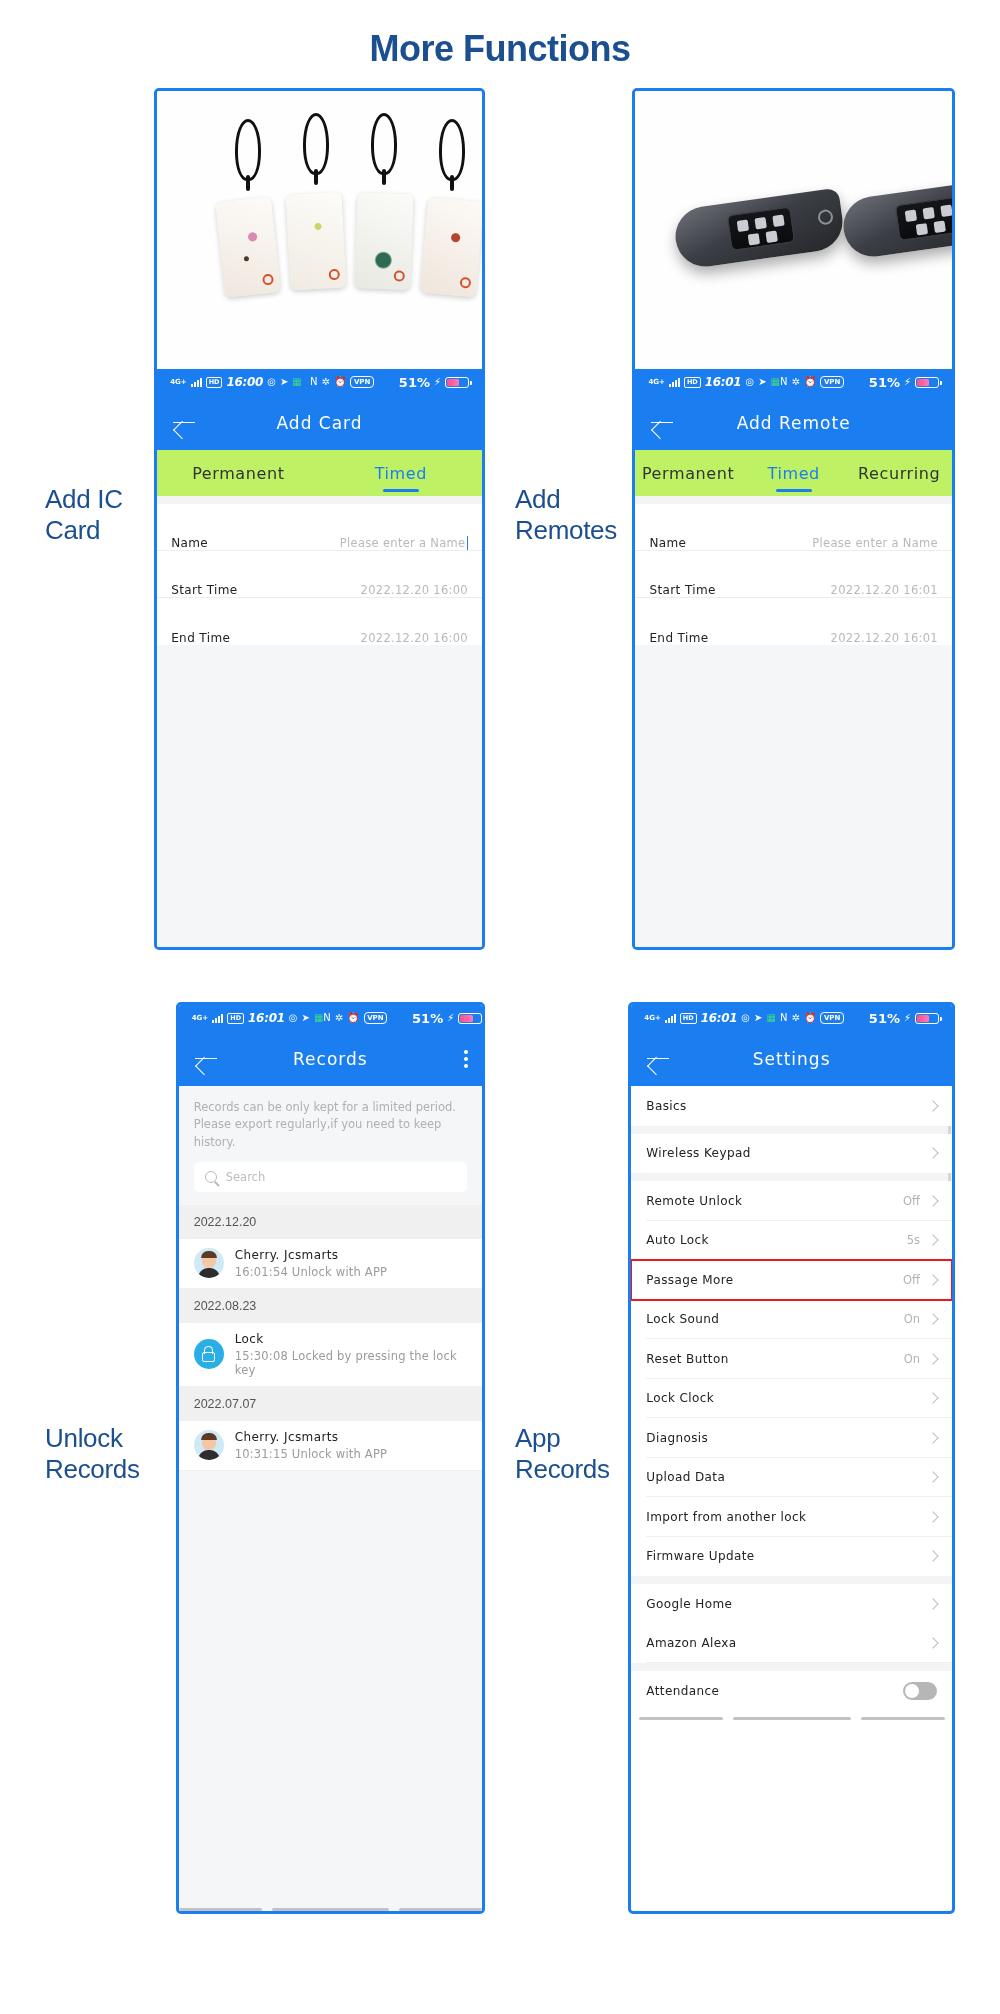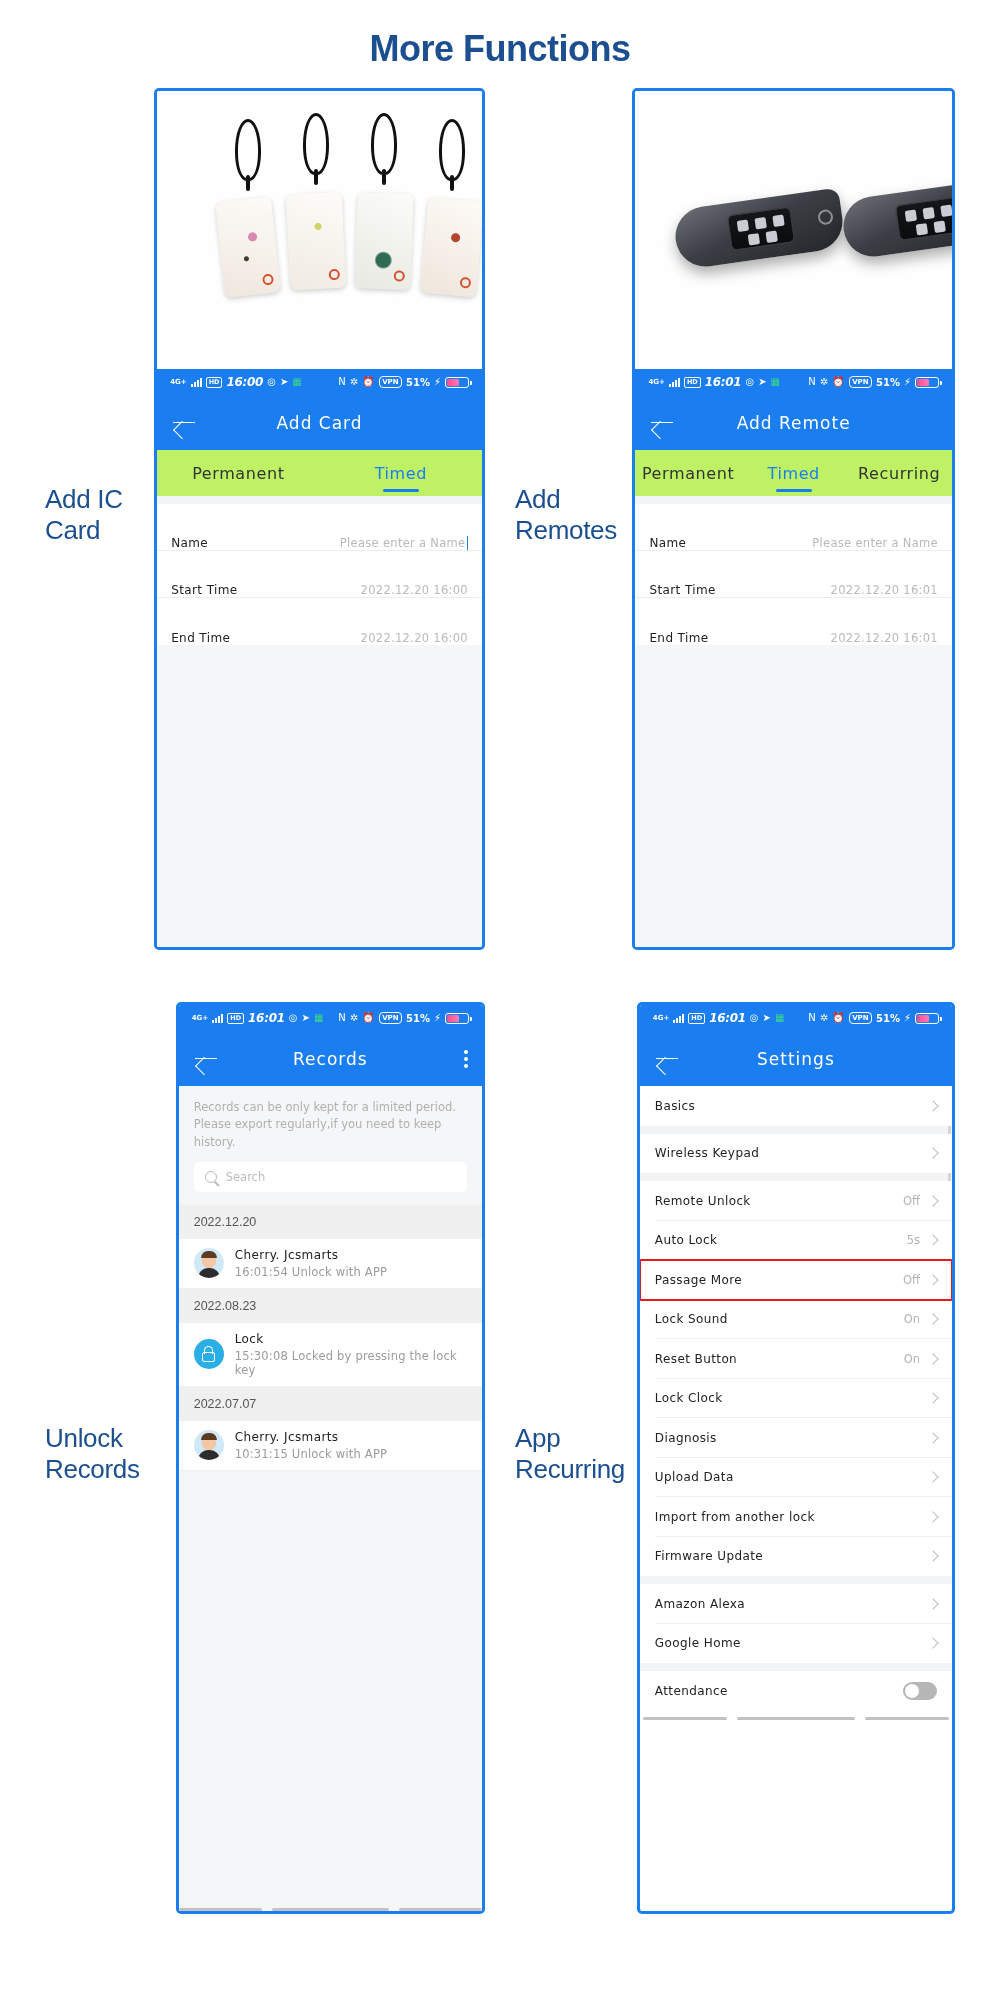--- a/index.html
+++ b/index.html
@@ -136,21 +136,21 @@
     border:1px solid #fff; border-radius:2px;
     font-size:6.5px; padding:0 2px; line-height:9px; font-weight:bold;
   }
   .clock { font-size:12px; font-style:italic; font-weight:600; letter-spacing:-0.3px; }
   .ic { font-size:10px; line-height:1; }
   .ic.green { color:#3ddc84; }
   .vpn {
     border:1px solid #fff; border-radius:4px;
     font-size:7px; padding:0 2.5px; line-height:10px; font-weight:bold;
   }
-  .batt-pct { font-size:10px; font-weight:600; }
+  .batt-pct { font-size:13px; font-weight:600;margin-left:21px; }
   .battery {
     width:24px;height:11px;border:1.5px solid #fff;border-radius:3px;
     position:relative; padding:1px;
   }
   .battery:after{
     content:"";position:absolute;right:-3.5px;top:3px;
     width:2px;height:4px;background:#fff;border-radius:0 1px 1px 0;
   }
   .battery span{
     display:block;height:100%;width:62%;border-radius:1.5px;
@@ -579,21 +579,21 @@
           <div class="homebar">
               <i></i>
               <i></i>
               <i></i>
             </div>
         </div>
       </div>
     </div>
 
     <div class="cell">
-      <div class="cell-title">App Recurring</div>
+      <div class="cell-title">App Records</div>
       <div class="phone tall2">
 
         <div class="statusbar">
           <div class="sb-left">
             <span class="net">4G+</span>
             <span class="bars">
                 <i></i>
                 <i></i>
                 <i></i>
                 <i></i>
@@ -685,27 +685,27 @@
             <span class="val"></span>
             <span class="chev"></span>
           </div>
           <div class="srow">
             <span class="lbl">Firmware Update</span>
             <span class="val"></span>
             <span class="chev"></span>
           </div>
           <div class="gap"></div>
 
-          <div class="srow div-line">
-            <span class="lbl">Amazon Alexa</span>
-            <span class="val"></span>
-            <span class="chev"></span>
-          </div>
           <div class="srow">
             <span class="lbl">Google Home</span>
+            <span class="val"></span>
+            <span class="chev"></span>
+          </div>
+          <div class="srow div-line">
+            <span class="lbl">Amazon Alexa</span>
             <span class="val"></span>
             <span class="chev"></span>
           </div>
           <div class="gap"></div>
 
           <div class="srow">
             <span class="lbl">Attendance</span>
             <span class="toggle">
                 <i></i>
               </span>

